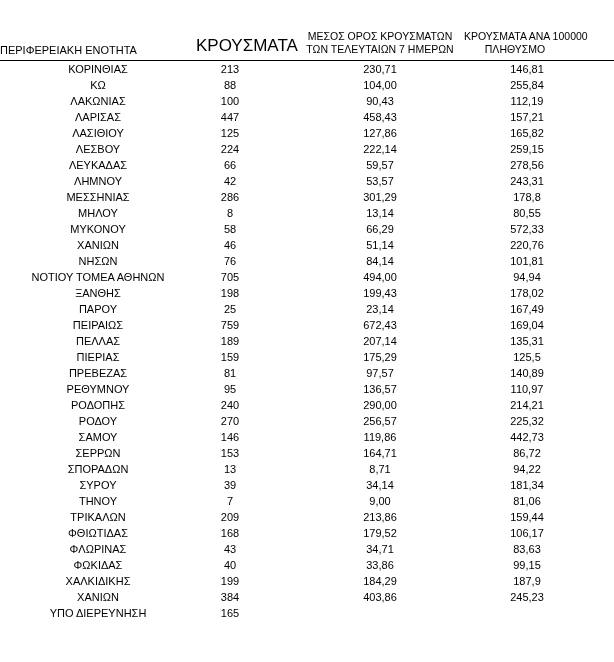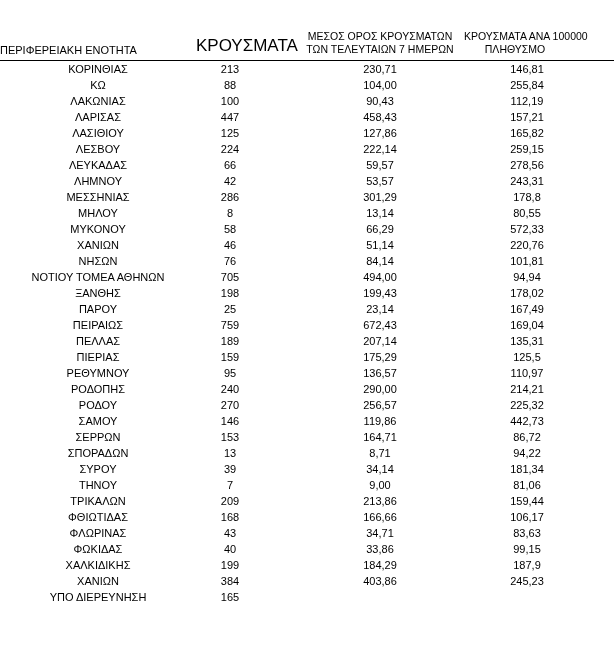--- a/index.html
+++ b/index.html
@@ -194,20 +194,26 @@
           <td>207,14</td>
           <td>135,31</td>
         </tr>
         <tr>
           <td>ΠΙΕΡΙΑΣ</td>
           <td>159</td>
           <td>175,29</td>
           <td>125,5</td>
         </tr>
         <tr>
+          <td>ΠΡΕΒΕΖΑΣ</td>
+          <td>81</td>
+          <td>97,57</td>
+          <td>140,89</td>
+        </tr>
+        <tr>
           <td>ΡΕΘΥΜΝΟΥ</td>
           <td>95</td>
           <td>136,57</td>
           <td>110,97</td>
         </tr>
         <tr>
           <td>ΡΟΔΟΠΗΣ</td>
           <td>240</td>
           <td>290,00</td>
           <td>214,21</td>
@@ -250,21 +256,21 @@
         </tr>
         <tr>
           <td>ΤΡΙΚΑΛΩΝ</td>
           <td>209</td>
           <td>213,86</td>
           <td>159,44</td>
         </tr>
         <tr>
           <td>ΦΘΙΩΤΙΔΑΣ</td>
           <td>168</td>
-          <td>166,66</td>
+          <td>179,52</td>
           <td>106,17</td>
         </tr>
         <tr>
           <td>ΦΛΩΡΙΝΑΣ</td>
           <td>43</td>
           <td>34,71</td>
           <td>83,63</td>
         </tr>
         <tr>
           <td>ΦΩΚΙΔΑΣ</td>

